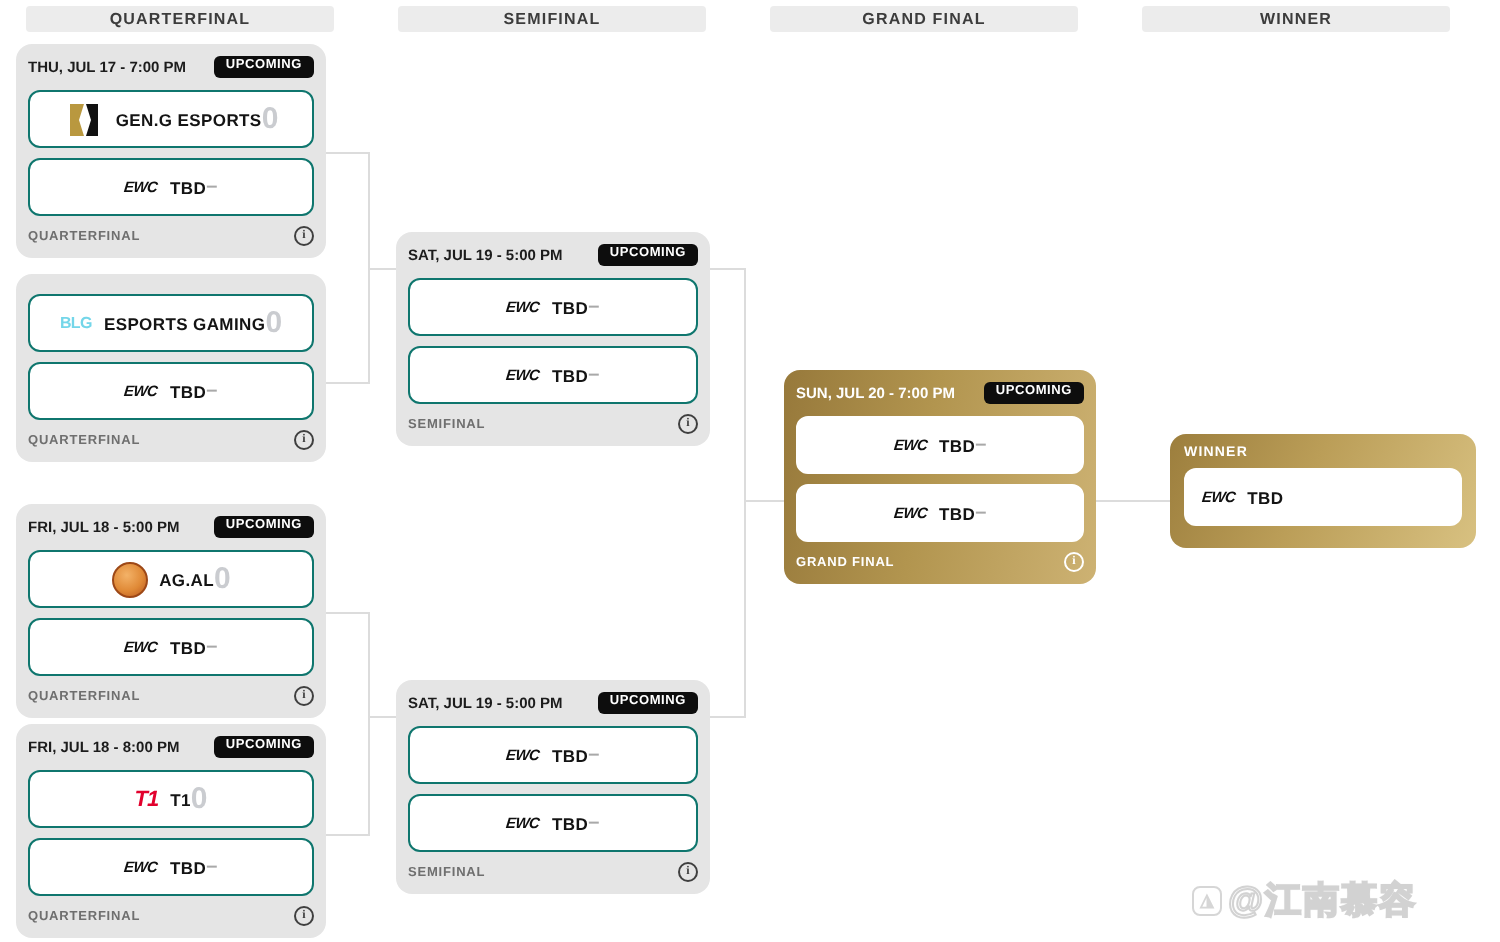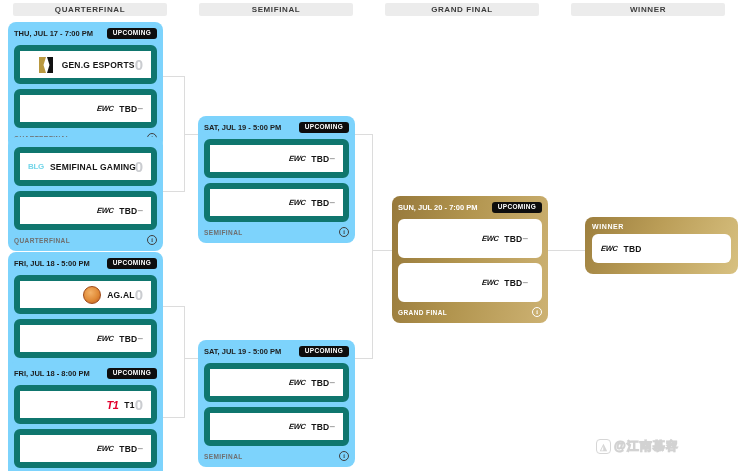--- a/index.html
+++ b/index.html
@@ -11,38 +11,38 @@
   }
   .col-header{
     position:absolute;top:3px;height:13px;width:154px;
     background:#ececec;border-radius:2px;
     display:flex;align-items:center;justify-content:center;
     font-size:8px;font-weight:bold;color:#3c3c3c;letter-spacing:.6px;
   }
   
   .match-card{
     position:absolute;width:155px;box-sizing:border-box;
-    background:#7dd3fc;border-radius:8px;padding:5px 6px;
+    background:#e5e5e5;border-radius:8px;padding:5px 6px;
   }
   .match-card.sf{width:157px;margin-top:36px;}
   .match-card.gold{
     width:156px;
     background:linear-gradient(100deg,#97793b 0%,#b2954f 45%,#cdb273 100%);
   }
   .card-head{display:flex;align-items:center;justify-content:space-between;height:13px;}
   .date{font-size:7.5px;font-weight:bold;color:#1c1c1c;white-space:nowrap;}
   .gold .date{color:#ffffff;}
   .badge{
     background:#0d0d0d;color:#ffffff;font-size:6.5px;font-weight:bold;
     letter-spacing:.3px;padding:2px 6px;border-radius:3px;line-height:1;
   }
   .slot{
     margin-top:5px;height:27px;box-sizing:content-box;
-    background:#ffffff;border:6px solid #0f766e;border-radius:6px;
-    display:flex;align-items:center;justify-content:flex-end;
+    background:#ffffff;border:1px solid #0f766e;border-radius:6px;
+    display:flex;align-items:center;justify-content:center;
     padding:0 8px;
   }
   .gold .slot{border-color:#ffffff;}
   .slot-left{display:flex;align-items:center;gap:6px;min-width:0;}
   .team-name{font-size:8.5px;font-weight:bold;color:#141414;letter-spacing:.2px;white-space:nowrap;}
   .score{font-size:15px;font-weight:600;color:#caccd0;line-height:1;}
   .dash{font-size:10px;font-weight:bold;color:#a9a9a9;line-height:1;}
   .card-foot{display:flex;align-items:center;justify-content:space-between;margin-top:4px;height:12px;}
   .round-label{font-size:6.5px;font-weight:bold;color:#6f6f6f;letter-spacing:.4px;}
   .gold .round-label{color:#ffffff;}
@@ -88,21 +88,21 @@
   
   .watermark{
     position:absolute;left:596px;top:438px;display:flex;align-items:center;gap:3px;
   }
   .wm-icon{
     width:15px;height:15px;border:1.5px solid #d6d6d6;border-radius:4px;
     box-sizing:border-box;display:flex;align-items:center;justify-content:center;
     color:#d6d6d6;font-size:9px;font-weight:bold;background:#ffffff;
   }
   .wm-text{
-    font-size:12px;font-weight:bold;color:#ffffff;letter-spacing:1px;
+    font-size:18px;font-weight:bold;color:#ffffff;letter-spacing:1px;
     -webkit-text-stroke:1px #d2d2d2;
     text-shadow:0 0 1px #d8d8d8;
     white-space:nowrap;
   }
 </style>
 </head>
 <body>
 
 <div class="col-header" style="left:13px">QUARTERFINAL</div>
 <div class="col-header" style="left:199px">SEMIFINAL</div>
@@ -151,21 +151,21 @@
   <div class="card-foot">
     <span class="round-label">QUARTERFINAL</span>
     <span class="info-icon">i</span>
   </div>
 </div>
 
 <div class="match-card" style="left:8px;top:137px">
   <div class="slot">
     <span class="slot-left">
       <span class="blg-logo">BLG</span>
-      <span class="team-name">SEMIFINAL GAMING</span>
+      <span class="team-name">ESPORTS GAMING</span>
     </span>
     <span class="score">0</span>
   </div>
   <div class="slot">
     <span class="slot-left">
       <span class="ewc-logo">EWC</span>
       <span class="team-name">TBD</span>
     </span>
     <span class="dash">–</span>
   </div>
@@ -268,21 +268,21 @@
       <span class="team-name">TBD</span>
     </span>
     <span class="dash">–</span>
   </div>
   <div class="card-foot">
     <span class="round-label">SEMIFINAL</span>
     <span class="info-icon">i</span>
   </div>
 </div>
 
-<div class="match-card gold" style="left:392px;top:196px">
+<div class="match-card gold" style="left:392px;top:185px">
   <div class="card-head">
     <span class="date">SUN, JUL 20 - 7:00 PM</span>
     <span class="badge">UPCOMING</span>
   </div>
   <div class="slot">
     <span class="slot-left">
       <span class="ewc-logo">EWC</span>
       <span class="team-name">TBD</span>
     </span>
     <span class="dash">–</span>

